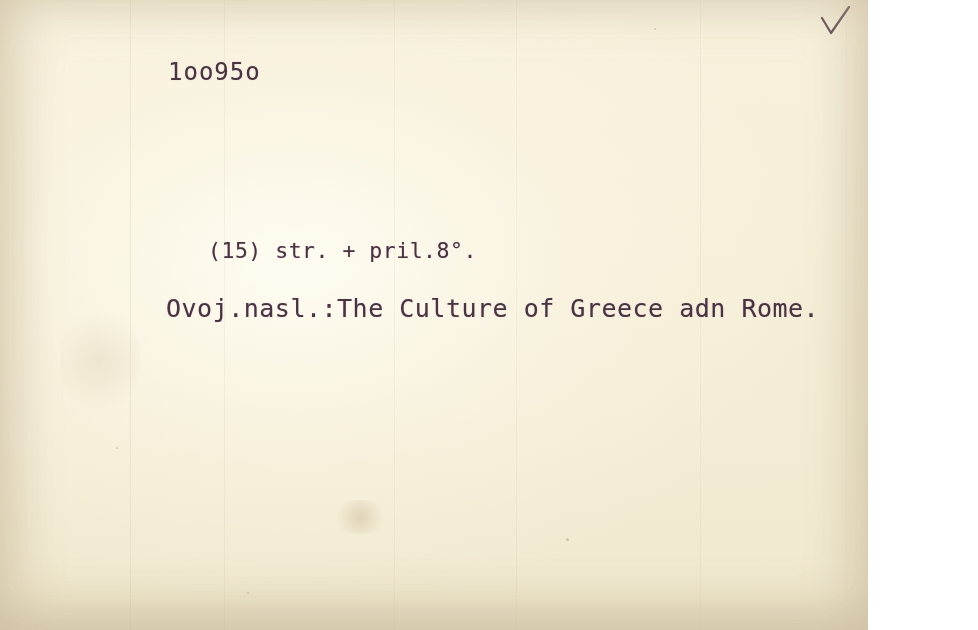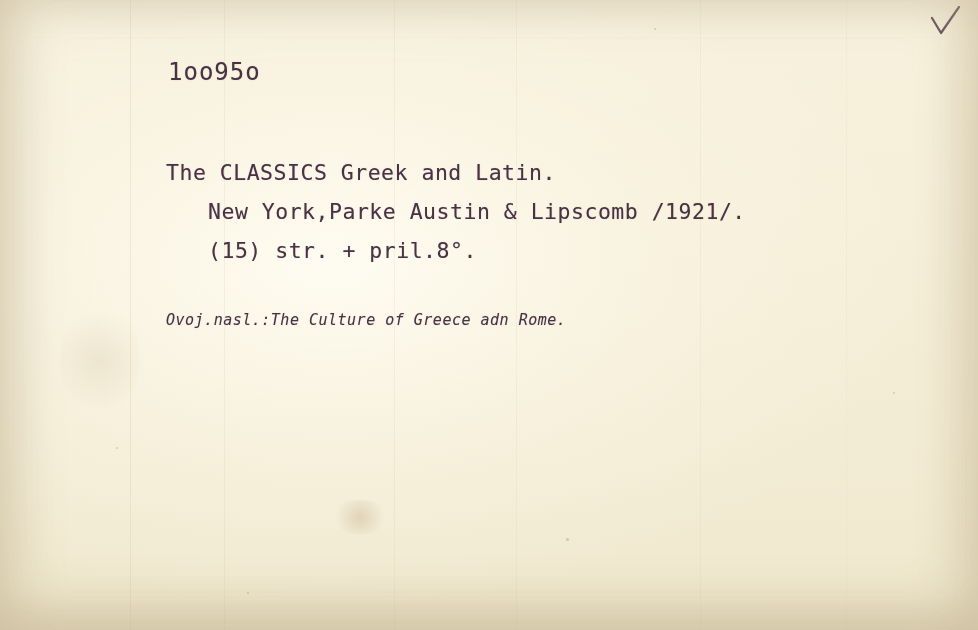--- a/index.html
+++ b/index.html
@@ -5,21 +5,21 @@
   html, body {
     margin: 0;
     padding: 0;
     background: #ffffff;
   }
   body {
     font-family: "DejaVu Sans Mono", monospace;
   }
   .card {
     position: relative;
-    width: 978px;
+    width: 868px;
     height: 630px;
     overflow: hidden;
     background:
       radial-gradient(ellipse 60% 55% at 34% 42%, rgba(255,253,243,0.95) 0%, rgba(250,245,228,0.55) 55%, rgba(243,236,214,0.0) 100%),
       linear-gradient(180deg, #f7f1dd 0%, #f6efd9 35%, #f3ecd4 70%, #efe7cd 100%);
   }
   
   .fibers {
     position: absolute;
     inset: 0;
@@ -84,23 +84,22 @@
     top: 199px;
     font-size: 21.5px;
   }
   .imprint-line-2 {
     left: 208px;
     top: 238px;
     font-size: 21.5px;
   }
   .note-line {
     left: 166px;
-    top: 311px;
-    font-size: 15px;
-    font-style: italic;
+    top: 294px;
+    font-size: 25px;
   }
 
   .checkmark {
     position: absolute;
     right: 16px;
     top: 6px;
     width: 34px;
     height: 34px;
     color: #4a3245;
     opacity: 0.85;
@@ -120,22 +119,20 @@
   <div class="speck" style="left:116px; top:447px; width:2px; height:2px;"></div>
   <div class="speck" style="left:893px; top:392px; width:2px; height:2px;"></div>
   <div class="speck" style="left:247px; top:592px; width:2px; height:2px;"></div>
 
   <svg class="checkmark" viewBox="0 0 34 34" aria-hidden="true">
     <path d="M4 12 L13 27 L31 1" fill="none" stroke="currentColor" stroke-width="2.2" stroke-linecap="round" stroke-linejoin="round"></path>
   </svg>
 
   <div class="typed call-number">1oo95o</div>
 
-  <div class="typed title-line">The CLASSICS Greek and Latin.</div>
 
-  <div class="typed imprint-line-1">New York,Parke Austin &amp; Lipscomb /1921/.</div>
 
   <div class="typed imprint-line-2">(15) str. + pril.8°.</div>
 
   <div class="typed note-line">Ovoj.nasl.:The Culture of Greece adn Rome.</div>
 
   <div class="vignette"></div>
 </div>
 
 </body></html>

